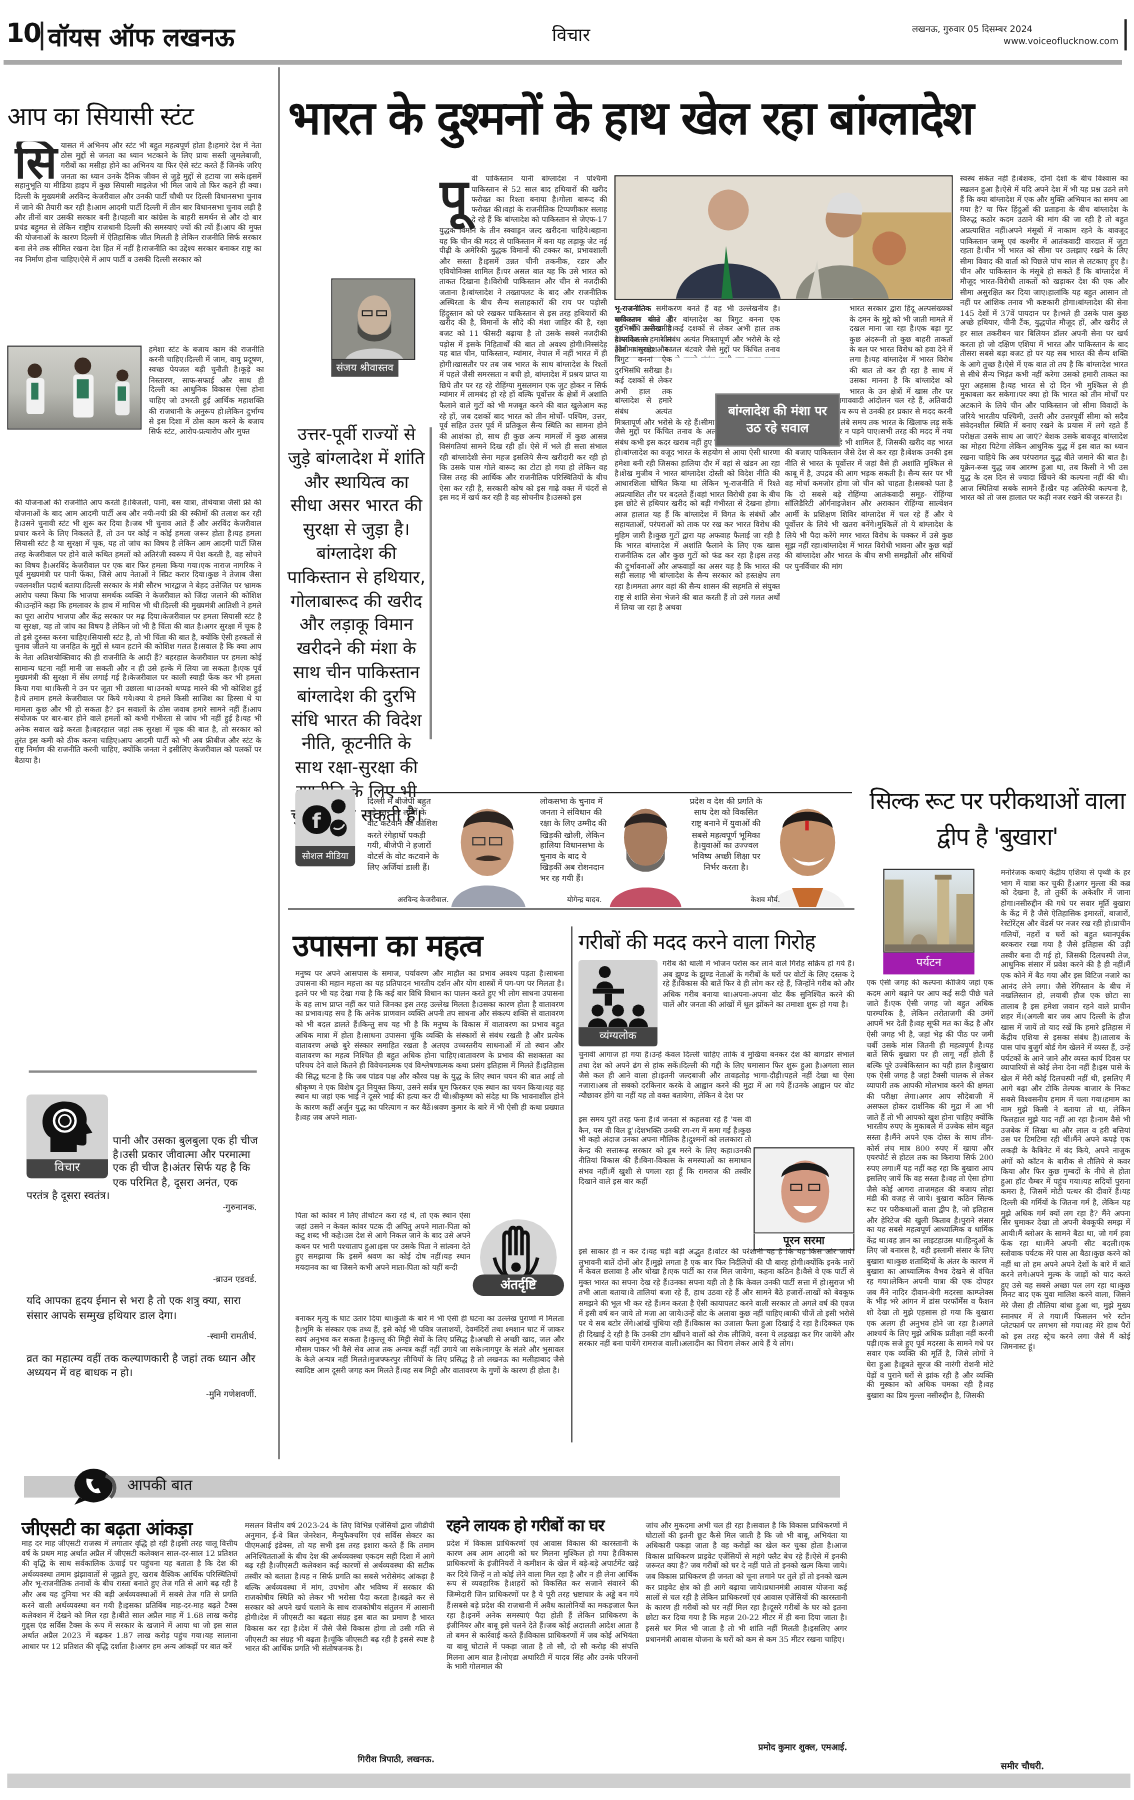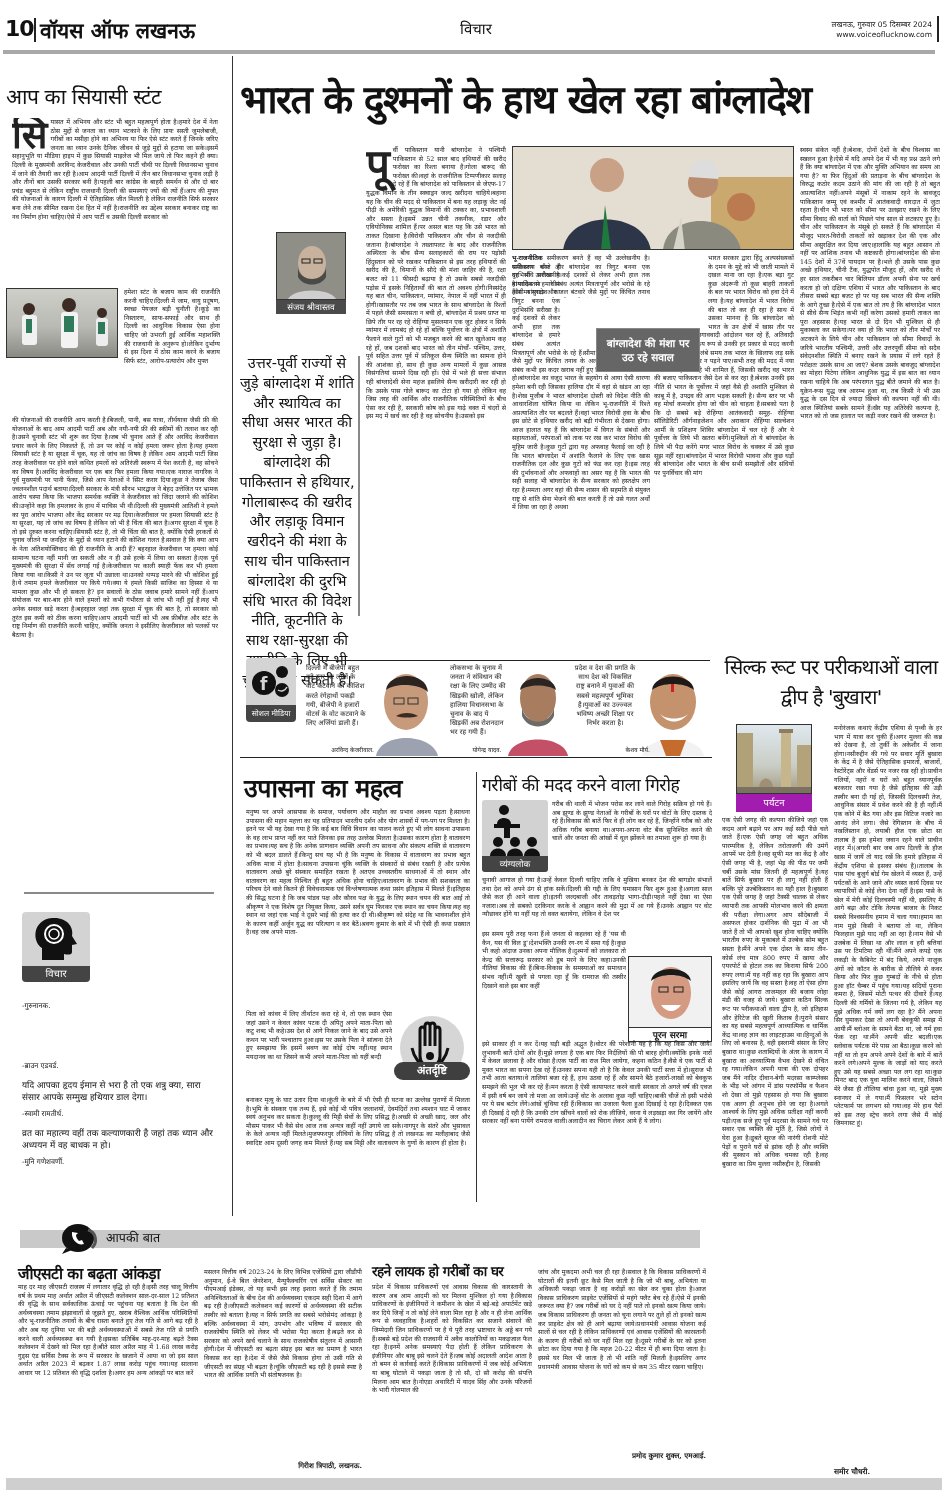--- a/index.html
+++ b/index.html
@@ -10,31 +10,31 @@
 .hd{font-family:"DejaVu Sans",sans-serif;font-weight:bold;color:#111;white-space:nowrap}
 .vrule{position:absolute;width:1px;background:#555}
 .hrule{position:absolute;height:1px;background:#555}
 .grayband{position:absolute;background:#c9c9c9}
 .dropcap{float:left;font-family:"DejaVu Serif",serif;font-weight:bold;font-size:38px;line-height:34px;margin-right:3px}
 .photo{position:absolute;overflow:hidden;border:1px solid #333}
 .caption-box{position:absolute;background:#444;color:#fff;font-family:"DejaVu Sans",sans-serif;font-weight:bold;text-align:center}
 .quote{position:absolute;font-family:"DejaVu Sans",sans-serif;font-size:16.5px;line-height:22.5px;text-align:center;color:#111}
 .pull{position:absolute;background:#5a5a5a;color:#fff;font-weight:bold;font-family:"DejaVu Sans",sans-serif}
 .thought{font-family:"DejaVu Serif",serif;font-size:8.8px;line-height:11.5px;color:#111}
-.attr{font-family:"DejaVu Serif",serif;font-size:7.2px;text-align:left;color:#111}
+.attr{font-family:"DejaVu Serif",serif;font-size:7.2px;text-align:right;color:#111}
 </style>
 </head>
 <body>
 
 <div class="abs" style="left:0;top:0;width:945px;height:48px;">
   <div class="abs hd" style="left:5px;top:16px;font-size:22px;letter-spacing:-1px;">10</div>
   <div class="abs" style="left:34px;top:18px;width:2px;height:24px;background:#222"></div>
   <div class="abs hd" style="left:40px;top:16px;font-size:21px;color:#111">वॉयस ऑफ लखनऊ</div>
   <div class="abs hd" style="left:460px;top:18px;font-size:15px;font-weight:normal">विचार</div>
-  <div class="abs" style="left:760px;top:19px;width:172px;font-size:7.5px;text-align:right;font-family:'DejaVu Sans',sans-serif">लखनऊ, गुरुवार 05 दिसम्बर 2024</div>
+  <div class="abs" style="left:760px;top:19px;width:172px;font-size:7.5px;text-align:left;font-family:'DejaVu Sans',sans-serif">लखनऊ, गुरुवार 05 दिसम्बर 2024</div>
   <div class="abs" style="left:760px;top:30px;width:172px;font-size:7.5px;text-align:right;font-family:'DejaVu Sans',sans-serif">www.voiceoflucknow.com</div>
   <div class="abs" style="left:937px;top:16px;width:2px;height:26px;background:#222"></div>
 </div>
 <div class="abs" style="left:3px;top:50px;width:932px;height:4px;background:#a8a8a8"></div>
 
 <div class="abs" style="left:0;top:56px;width:232px;height:760px;">
   <div class="abs hd" style="left:6px;top:26px;font-size:21px;font-weight:normal;letter-spacing:-0.5px">आप का सियासी स्टंट</div>
   <div class="abs txt" style="left:12px;top:62px;width:206px;height:168px;">
     <span class="dropcap">सि</span><span>यासत में अभिनय और स्टंट भी बहुत महत्वपूर्ण होता है।हमारे देश में नेता ठोस मुद्दों से जनता का ध्यान भटकाने के लिए प्रायः सस्ती जुमलेबाजी, गरीबों का मसीहा होने का अभिनय या फिर ऐसे स्टंट करते हैं जिनके जरिए जनता का ध्यान उनके दैनिक जीवन से जुड़े मुद्दों से हटाया जा सके।इसमें सहानुभूति या मीडिया हाइप में कुछ सियासी माइलेज भी मिल जाये तो फिर कहने ही क्या।दिल्ली के मुख्यमंत्री अरविन्द केजरीवाल और उनकी पार्टी चौथी पर दिल्ली विधानसभा चुनाव में जाने की तैयारी कर रही है।आम आदमी पार्टी दिल्ली में तीन बार विधानसभा चुनाव लड़ी है और तीनों बार उसकी सरकार बनी है।पहली बार कांग्रेस के बाहरी समर्थन से और दो बार प्रचंड बहुमत से लेकिन राष्ट्रीय राजधानी दिल्ली की समस्याएं ज्यों की त्यों हैं।आप की मुफ्त की योजनाओं के कारण दिल्ली में ऐतिहासिक जीत मिलती है लेकिन राजनीति सिर्फ सरकार बना लेने तक सीमित रखना देश हित में नहीं है।राजनीति का उद्देश्य सरकार बनाकर राष्ट्र का नव निर्माण होना चाहिए।ऐसे में आप पार्टी व उसकी दिल्ली सरकार को</span>
   </div>
@@ -58,20 +58,23 @@
 
 <div class="abs" style="left:0;top:900px;width:232px;height:320px;">
   <div class="abs" style="left:22px;top:12px;width:68px;height:70px;background:#d3d3d3;border-radius:4px;overflow:hidden">
     <svg width="68" height="52" viewBox="0 0 68 52">
       <path d="M20 48 L20 36 C10 30 10 8 30 6 C46 5 52 16 50 24 L55 32 L50 33 L50 40 C50 43 46 43 42 42 L42 48 Z" fill="#111"></path>
       <circle cx="32" cy="22" r="9" fill="none" stroke="#fff" stroke-width="2"></circle>
       <circle cx="32" cy="22" r="5" fill="none" stroke="#fff" stroke-width="1.5"></circle>
     </svg>
     <div class="caption-box" style="left:0;bottom:0;width:68px;height:16px;font-size:10px;line-height:16px;font-weight:normal">विचार</div>
   </div>
+  <div class="abs thought" style="left:22px;top:46px;width:194px;height:42px;">
+    <span style="display:inline-block;width:72px;height:36px;float:left"></span><span>पानी और उसका बुलबुला एक ही चीज है।उसी प्रकार जीवात्मा और परमात्मा एक ही चीज है।अंतर सिर्फ यह है कि एक परिमित है, दूसरा अनंत, एक परतंत्र है दूसरा स्वतंत्र।</span>
+  </div>
   <div class="abs attr" style="left:22px;top:100px;width:192px">-गुरुनानक.</div>
   <div class="abs attr" style="left:22px;top:160px;width:192px">-ब्राउन एडवर्ड.</div>
   <div class="abs thought" style="left:22px;top:180px;width:194px;height:26px">यदि आपका हृदय ईमान से भरा है तो एक शत्रु क्या, सारा संसार आपके सम्मुख हथियार डाल देगा।</div>
   <div class="abs attr" style="left:22px;top:208px;width:192px">-स्वामी रामतीर्थ.</div>
   <div class="abs thought" style="left:22px;top:228px;width:194px;height:26px">व्रत का महात्म्य वहीं तक कल्याणकारी है जहां तक ध्यान और अध्ययन में वह बाधक न हो।</div>
   <div class="abs attr" style="left:22px;top:256px;width:192px">-मुनि गणेशवर्णी.</div>
 </div>
 
 <div class="vrule" style="left:232px;top:56px;height:1160px;background:#333"></div>
 
@@ -80,21 +83,21 @@
 <div class="photo" style="left:276px;top:232px;width:70px;height:68px;background:linear-gradient(180deg,#9a9a92,#6c6c66)">
   <svg width="70" height="68" viewBox="0 0 70 68">
     <rect width="70" height="68" fill="#8f8f88"></rect>
     <ellipse cx="35" cy="30" rx="14" ry="17" fill="#c7b29d"></ellipse>
     <path d="M21 34 C22 50 48 50 49 34 L49 44 C44 54 26 54 21 44Z" fill="#4a4a46"></path>
     <rect x="25" y="26" width="8" height="4" fill="none" stroke="#222" stroke-width="1"></rect>
     <rect x="37" y="26" width="8" height="4" fill="none" stroke="#222" stroke-width="1"></rect>
     <path d="M10 68 C14 54 56 54 60 68Z" fill="#cfcfcf"></path>
   </svg>
 </div>
-<div class="caption-box" style="left:276px;top:300px;width:70px;height:14px;font-size:8.5px;line-height:14px;background:#4a4a4a;font-weight:normal">संजय श्रीवास्तव</div>
+<div class="caption-box" style="left:276px;top:300px;width:56px;height:14px;font-size:8.5px;line-height:14px;background:#4a4a4a;font-weight:normal">संजय श्रीवास्तव</div>
 
 <div class="abs" style="left:358px;top:356px;width:2px;height:260px;background:#888"></div>
 <div class="quote" style="left:238px;top:354px;width:118px;font-size:14.5px;line-height:19.8px">उत्तर-पूर्वी राज्यों से जुड़े बांग्लादेश में शांति और स्थायित्व का सीधा असर भारत की सुरक्षा से जुड़ा है।बांग्लादेश की पाकिस्तान से हथियार, गोलाबारूद की खरीद और लड़ाकू विमान खरीदने की मंशा के साथ चीन पाकिस्तान बांग्लादेश की दुरभि संधि भारत की विदेश नीति, कूटनीति के साथ रक्षा-सुरक्षा की रणनीति के लिए भी चुनौती बन सकती है।</div>
 
 <div class="abs txt" style="left:366px;top:146px;width:140px;height:474px;">
   <span class="dropcap" style="font-size:42px;line-height:38px">पू</span><span>र्वी पाकिस्तान यानी बांग्लादेश ने पश्चिमी पाकिस्तान से 52 साल बाद हथियारों की खरीद फरोख्त का रिश्ता बनाया है।गोला बारूद की फरोख्त की।वहां के राजनीतिक टिप्पणीकार सलाह दे रहे हैं कि बांग्लादेश को पाकिस्तान से जेएफ-17 युद्धक विमान के तीन स्क्वाड्रन जल्द खरीदना चाहिये।बहाना यह कि चीन की मदद से पाकिस्तान में बना यह लड़ाकू जेट नई पीढ़ी के अमेरिकी युद्धक विमानों की टक्कर का, प्रभावशाली और सस्ता है।इसमें उन्नत चीनी तकनीक, रडार और एवियोनिक्स शामिल हैं।पर असल बात यह कि उसे भारत को ताकत दिखाना है।विरोधी पाकिस्तान और चीन से नजदीकी जताना है।बांग्लादेश ने तख्तापलट के बाद और राजनीतिक अस्थिरता के बीच सैन्य सलाहकारों की राय पर पड़ोसी हिंदुस्तान को परे रखकर पाकिस्तान से इस तरह हथियारों की खरीद की है, विमानों के सौदे की मंशा जाहिर की है, रक्षा बजट को 11 फीसदी बढ़ाया है तो उसके सबसे नजदीकी पड़ोस में इसके निहितार्थों की बात तो अवश्य होगी।निस्संदेह यह बात चीन, पाकिस्तान, म्यांमार, नेपाल में नहीं भारत में ही होगी।खासतौर पर तब जब भारत के साथ बांग्लादेश के रिश्तों में पहले जैसी समरसता न बची हो, बांग्लादेश में प्रश्रय प्राप्त या छिपे तौर पर रह रहे रोहिंग्या मुसलमान एक जुट होकर न सिर्फ म्यांमार में लामबंद हो रहे हों बल्कि पूर्वोत्तर के क्षेत्रों में अशांति फैलाने वाले गुटों को भी मजबूत करने की बात खुलेआम कह रहे हों, जब दशकों बाद भारत को तीन मोर्चों- पश्चिम, उत्तर, पूर्व सहित उत्तर पूर्व में प्रतिकूल सैन्य स्थिति का सामना होने की आशंका हो, साथ ही कुछ अन्य मामलों में कुछ आसन्न विसंगतियां सामने दिख रही हों। ऐसे में भले ही सत्ता संभाल रही बांग्लादेशी सेना महज इसलिये सैन्य खरीदारी कर रही हो कि उसके पास गोले बारूद का टोटा हो गया हो लेकिन वह जिस तरह की आर्थिक और राजनीतिक परिस्थितियों के बीच ऐसा कर रही है, सरकारी कोष को इस गाढ़े वक्त में चंदरों से इस मद में खर्च कर रही है वह सोचनीय है।उसको इस</span>
 </div>
 
 <div class="photo" style="left:512px;top:146px;width:282px;height:104px;background:#d8d3c8">
   <svg width="282" height="104" viewBox="0 0 282 104">

